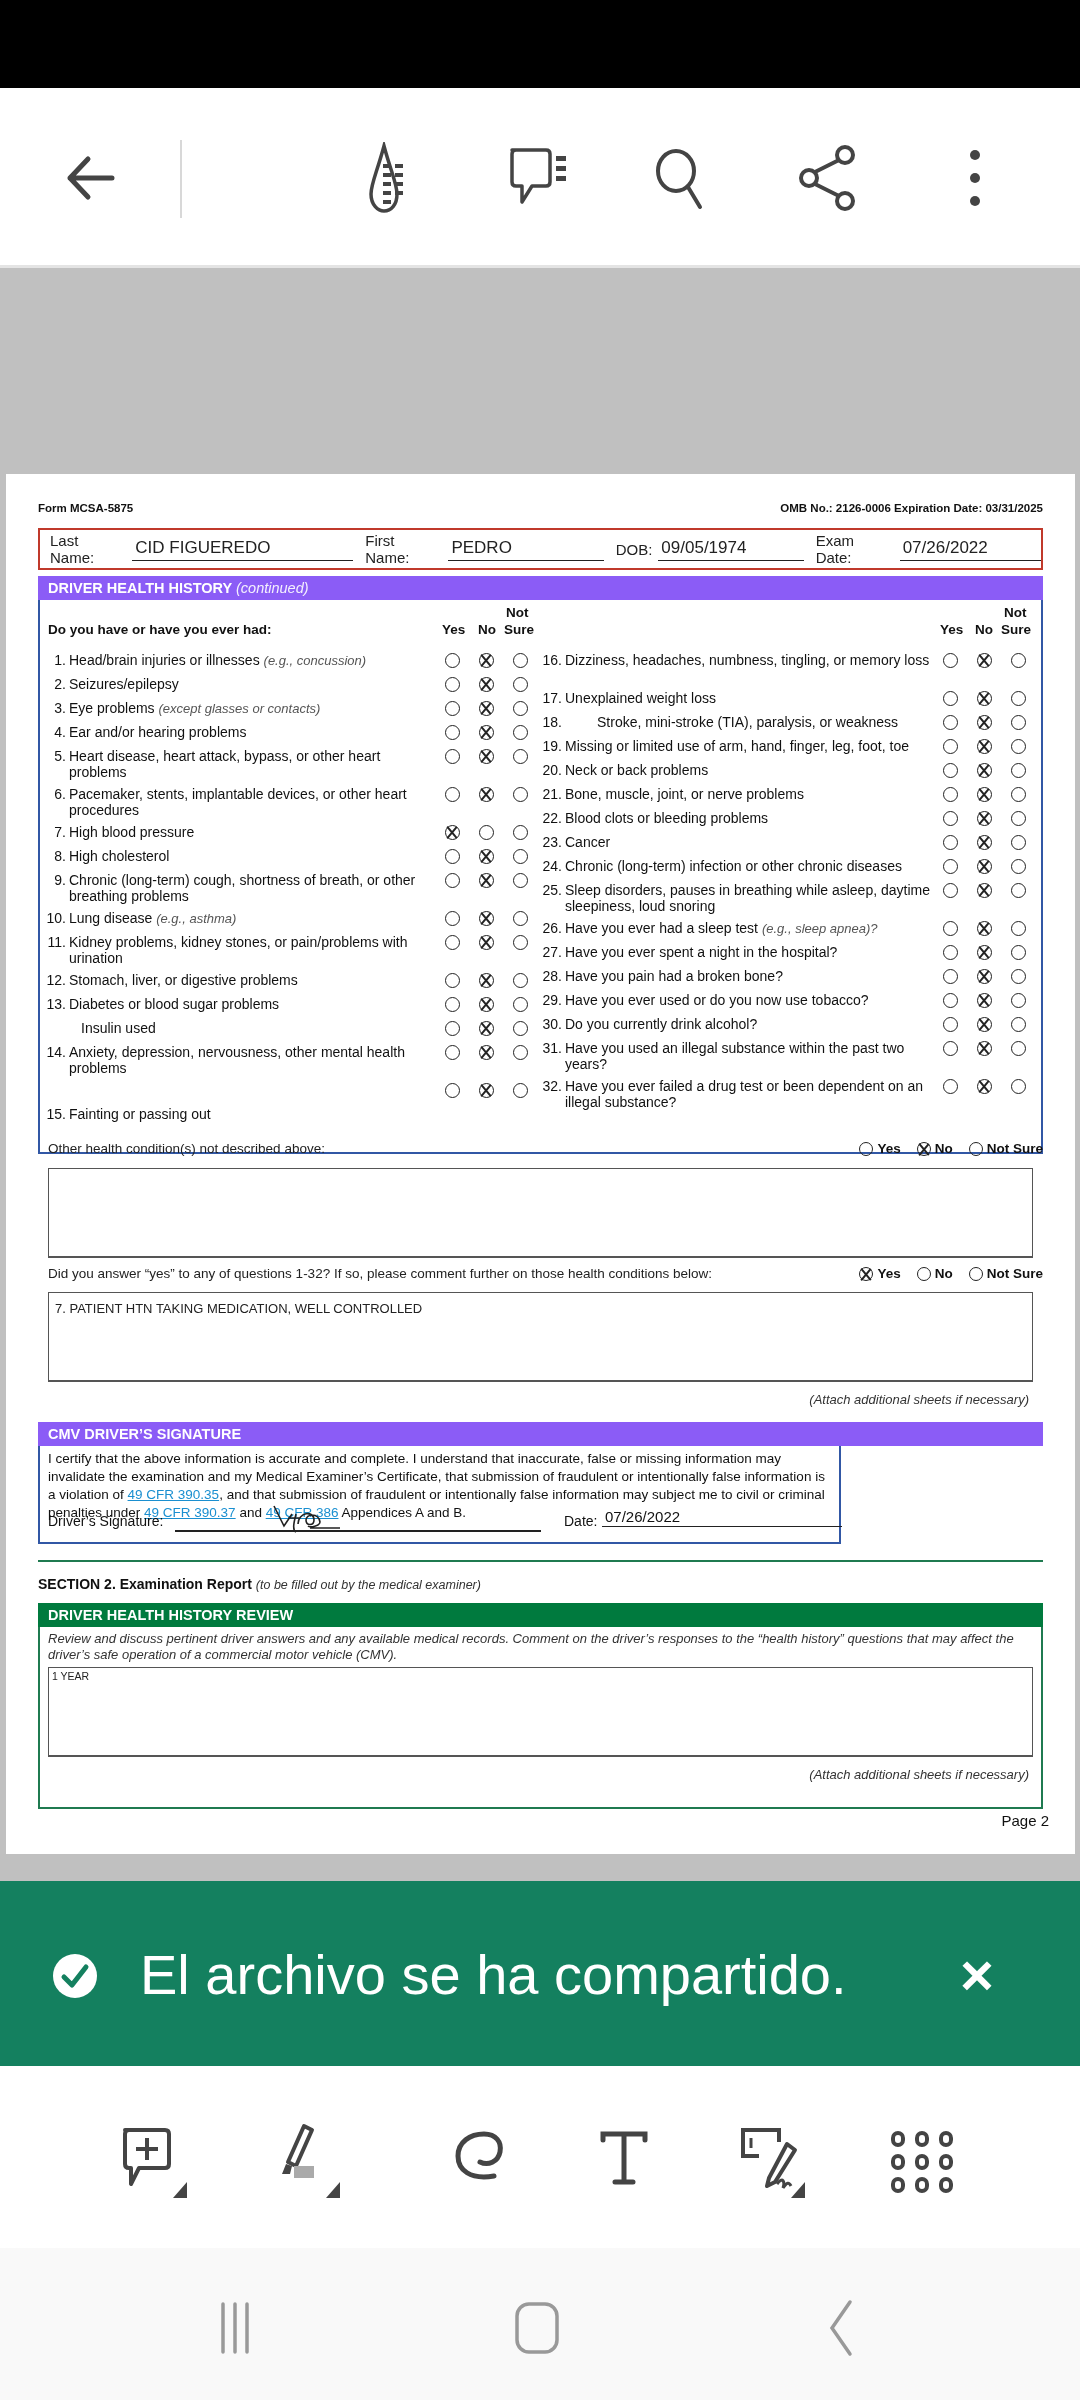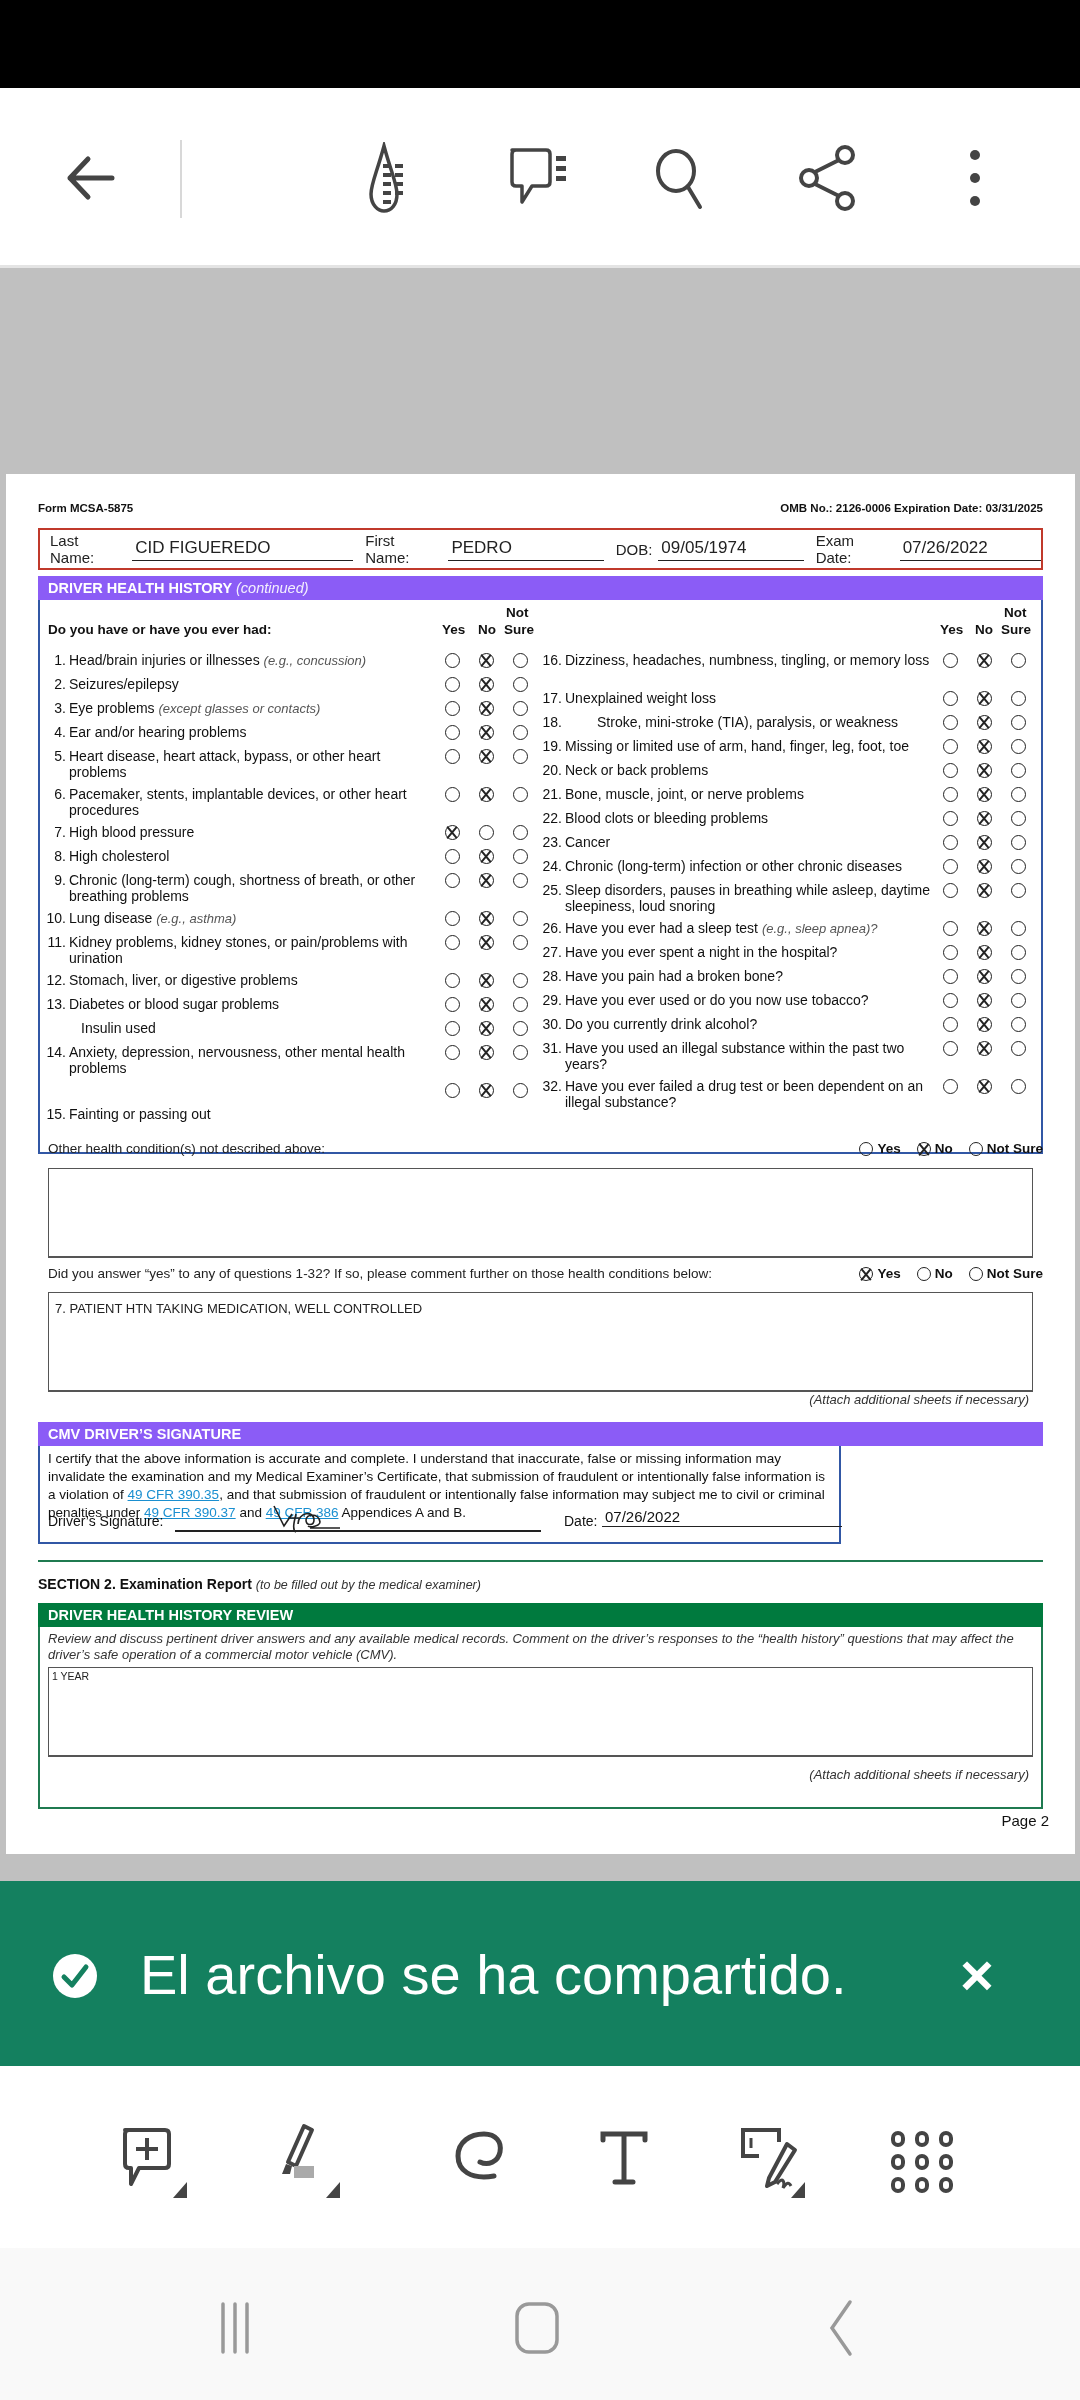--- a/index.html
+++ b/index.html
@@ -298,21 +298,21 @@
     <div class="inline-radio" style="right:32px;top:792px;">
       <span class="radio x"></span>
         <span>Yes</span>
         <span class="gap"></span>
       <span class="radio"></span>
         <span>No</span>
         <span class="gap"></span>
       <span class="radio"></span>
         <span>Not Sure</span>
     </div>
-    <div class="text-box" style="left:42px;top:818px;width:985px;height:100px;font-size:13px;">7. PATIENT HTN TAKING MEDICATION, WELL CONTROLLED</div>
+    <div class="text-box" style="left:42px;top:818px;width:985px;height:90px;font-size:13px;">7. PATIENT HTN TAKING MEDICATION, WELL CONTROLLED</div>
     <div class="attach" style="right:46px;top:918px;">(Attach additional sheets if necessary)</div>
 
     <div class="section-bar blue" style="top:948px;">CMV DRIVER’S SIGNATURE</div>
     <div class="cert" style="top:972px;">
       <div><span>I certify that the above information is accurate and complete. I understand that inaccurate, false or missing information may invalidate the examination and my Medical Examiner’s Certificate, that submission of fraudulent or intentionally false information is a violation of </span><a>49 CFR 390.35</a><span>, and that submission of fraudulent or intentionally false information may subject me to civil or criminal penalties under </span><a>49 CFR 390.37</a><span> and </span><a>49 CFR 386</a><span> Appendices A and B.</span></div>
       <div style="position:absolute;left:8px;top:66px;font-size:14px;">Driver’s Signature:</div>
       <div style="position:absolute;left:135px;top:84px;width:366px;height:1.5px;background:#222;"></div>
       <svg style="position:absolute;left:230px;top:58px;" width="80" height="30" viewBox="0 0 80 30">
           <path d="M4 2 L14 22 L22 10 M18 14 H30 M26 10 C24 18 22 26 26 28 M28 20 C28 8 44 6 44 16 C44 22 36 22 36 16 C36 10 48 8 50 18 C50 22 40 24 38 22 M40 24 H70" fill="none" stroke="#222" stroke-width="1.6"></path>
         </svg>

